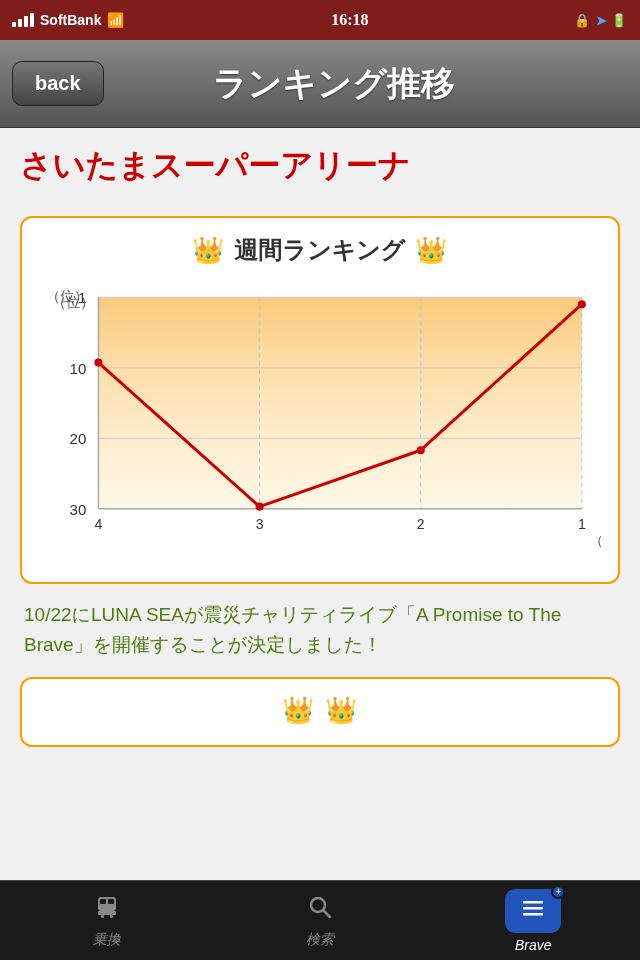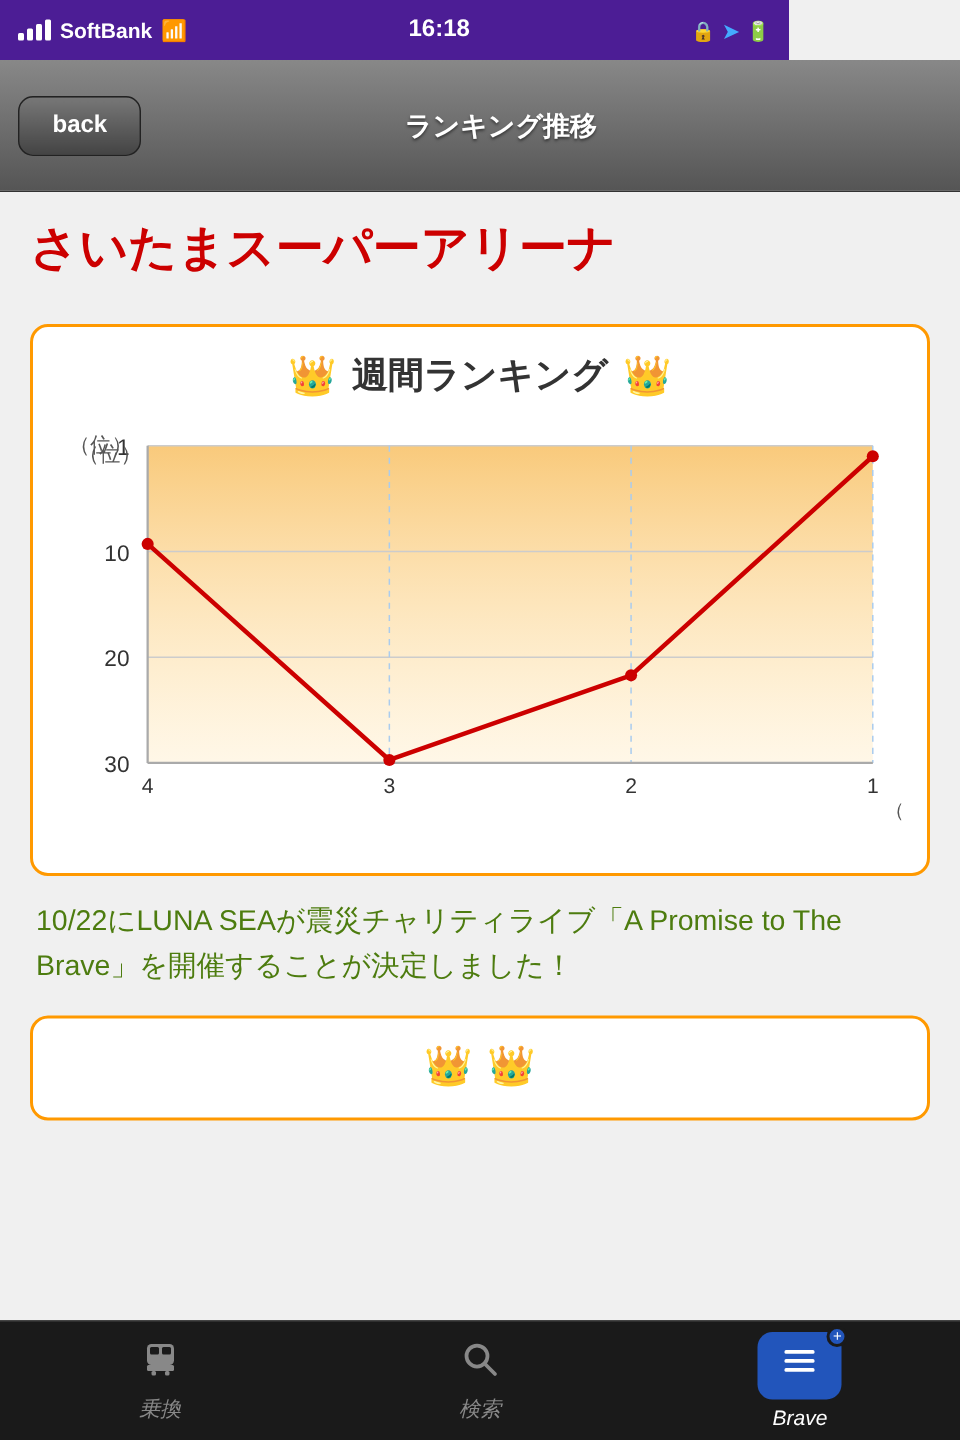--- a/index.html
+++ b/index.html
@@ -8,33 +8,33 @@
       width: 640px;
       height: 960px;
       font-family: 'Helvetica Neue', Helvetica, Arial, sans-serif;
       background: #f0f0f0;
       overflow: hidden;
       position: relative;
     }
 
     
     #status-bar {
-      width: 526px;
+      width: 640px;
       height: 40px;
-      background: #4c1d95;
+      background: #7f1d1d;
       display: flex;
       align-items: center;
       justify-content: space-between;
       padding: 0 12px;
       color: white;
       font-size: 14px;
       font-weight: 600;
     }
     .status-left { display: flex; align-items: center; gap: 6px; }
-    .status-center { font-size: 16px; font-weight: 700; }
+    .status-center { font-size: 16px; font-weight: 700; font-family: Liberation Serif, serif; }
     .status-right { display: flex; align-items: center; gap: 5px; }
     .signal-bars { display: flex; align-items: flex-end; gap: 2px; }
     .signal-bar { width: 4px; background: white; border-radius: 1px; }
 
     
     #nav-bar {
       width: 640px;
       height: 88px;
       background: linear-gradient(to bottom, #888, #555);
       display: flex;
@@ -43,28 +43,28 @@
       position: relative;
       border-bottom: 1px solid #333;
     }
     #back-button {
       position: absolute;
       left: 12px;
       background: linear-gradient(to bottom, #777, #444);
       border: 1px solid #222;
       border-radius: 10px;
       color: white;
-      font-size: 16px;
+      font-size: 20px;
       font-weight: 600;
       padding: 10px 22px;
       cursor: pointer;
     }
     #nav-title {
       color: white;
-      font-size: 18px;
+      font-size: 34px;
       font-weight: 700;
       text-shadow: 0 1px 2px rgba(0,0,0,0.5);
       margin-left: 28px;
     }
 
     
     #main-content {
       width: 640px;
       height: 752px; 
       background: #f0f0f0;

